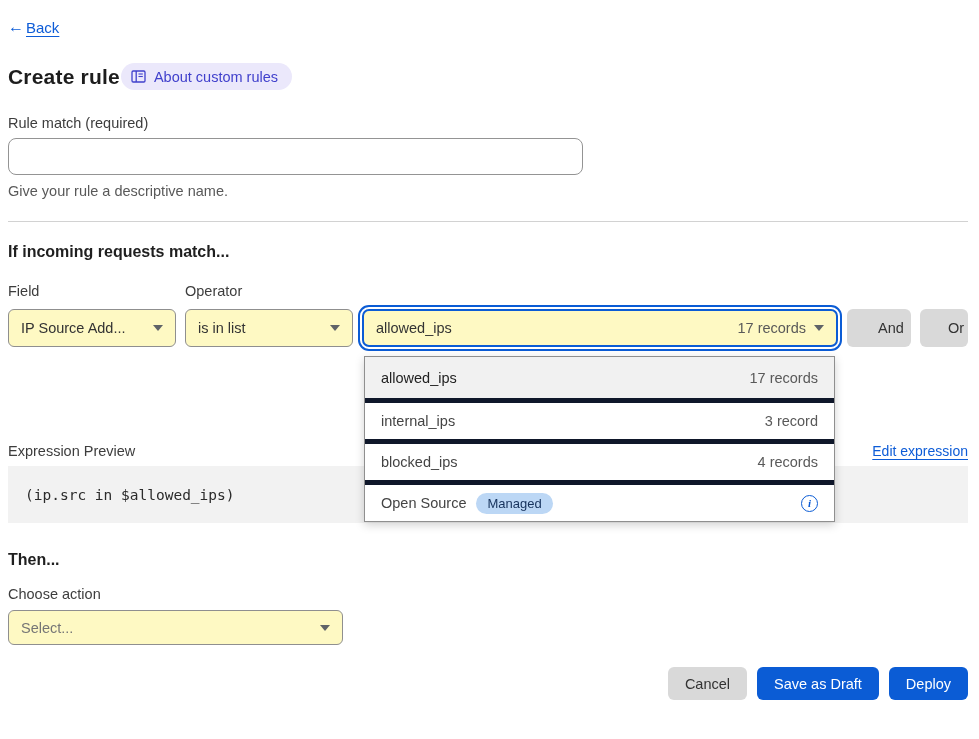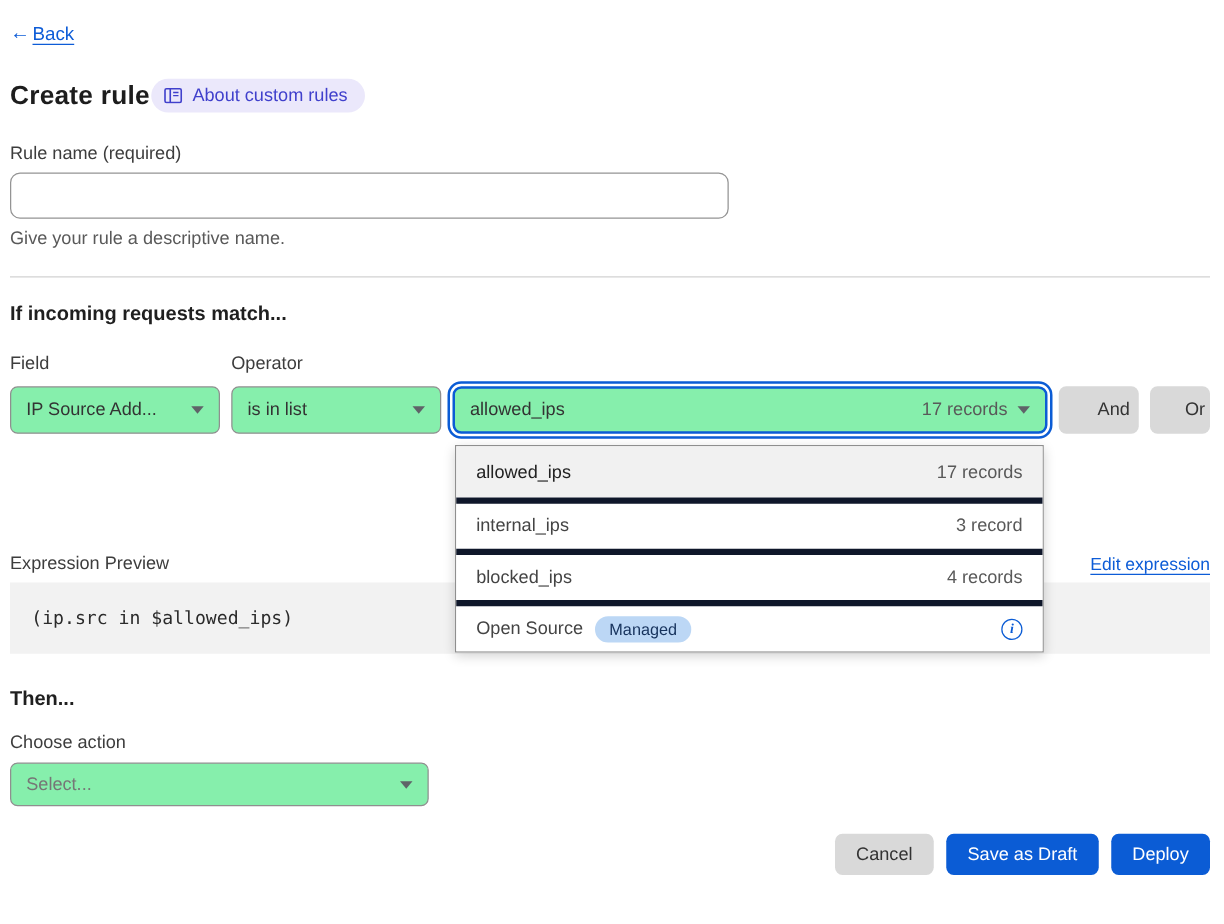--- a/index.html
+++ b/index.html
@@ -31,21 +31,21 @@
 
   .cond-row { display: flex; align-items: flex-end; column-gap: 9px; margin-top: 20px; }
   .cond-col { display: flex; flex-direction: column; }
   .col-field { width: 168px; }
   .col-operator { width: 168px; }
   .col-value { flex: 1; position: relative; }
   .label-line { display: flex; align-items: center; justify-content: space-between; margin-bottom: 9px; height: 19px; }
   .manage-lists { display: inline-flex; align-items: center; gap: 5px; font-size: 14.5px; }
   .gear-glyph { font-family: "DejaVu Sans", sans-serif; font-size: 13px; text-decoration: none; }
 
-  .select { height: 38px; border: 1px solid #8f8f8f; border-radius: 6px; background: #86efac; cursor: pointer;
+  .select { height: 38px; border: 1px solid #8f8f8f; border-radius: 6px; background: #fef9c3; cursor: pointer;
     display: flex; align-items: center; justify-content: space-between; padding: 0 12px; font-size: 14.5px; color: #333; }
   .chevron { width: 0; height: 0; border-left: 5px solid transparent; border-right: 5px solid transparent;
     border-top: 6px solid #5f6368; flex: none; margin-left: 8px; }
   .value-combobox { border: 2px solid #0b5cd5; border-radius: 7px; outline: 2px solid #0b5cd5; outline-offset: 2px; }
   .meta-text { color: #595959; }
   .right-group { display: flex; align-items: center; }
 
   .gray-btn { background: #d9d9d9; border: none; border-radius: 6px; color: #333; font-size: 14.5px;
     font-family: "Liberation Sans", sans-serif; cursor: pointer; }
   .logic-btn { height: 38px; padding-left: 24px; }
@@ -101,21 +101,21 @@
           <line x1="5.2" y1="1" x2="5.2" y2="12" stroke="#4040cc" stroke-width="1.3"></line>
           <line x1="7.5" y1="4" x2="11.8" y2="4" stroke="#4040cc" stroke-width="1.1"></line>
           <line x1="7.5" y1="6.5" x2="11.8" y2="6.5" stroke="#4040cc" stroke-width="1.1"></line>
         </svg>
       </span>
       <span>About custom rules</span>
     </span>
   </div>
 
   <div class="rule-name-block">
-    <label class="field-label">Rule name (required)</label>
+    <label class="field-label">Rule match (required)</label>
     <input class="rule-name-input" type="text" value="" style="">
     <div class="helper-text">Give your rule a descriptive name.</div>
   </div>
 
   <hr class="divider">
 
   <h2 class="section-heading">If incoming requests match...</h2>
 
   <div class="cond-row">
 

